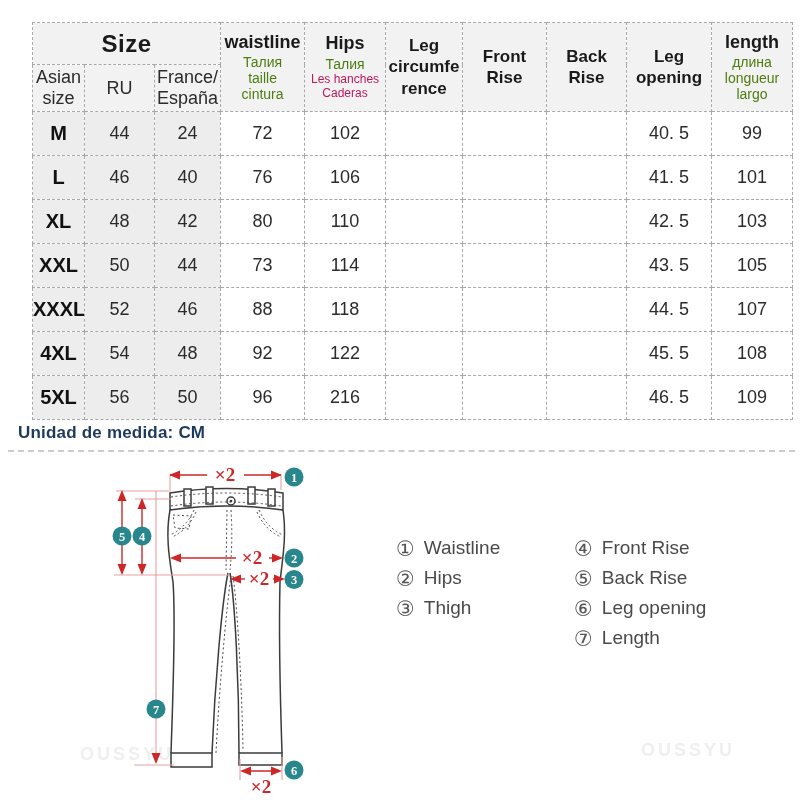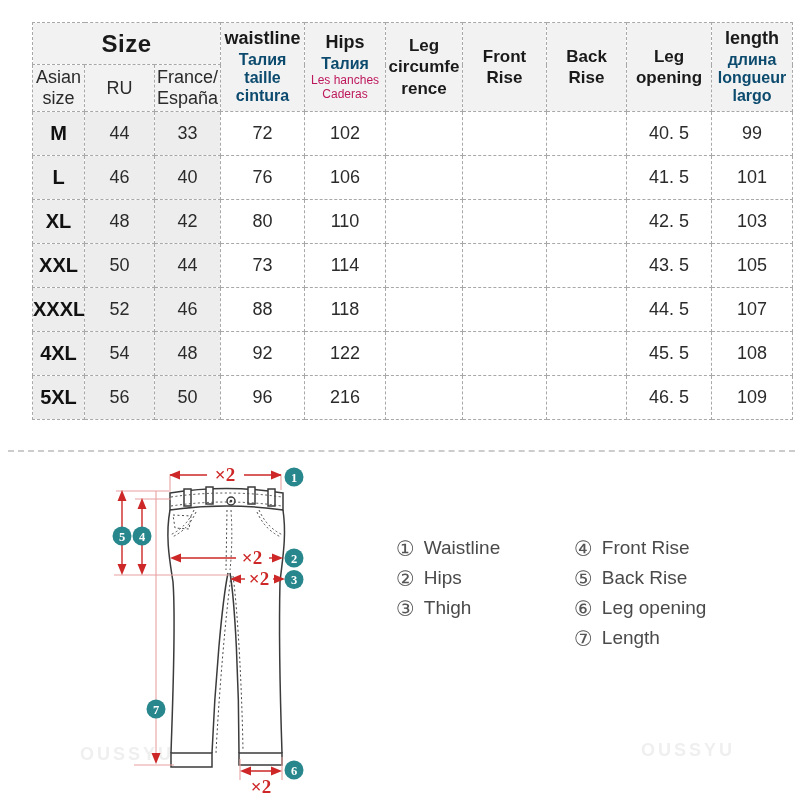--- a/index.html
+++ b/index.html
@@ -19,21 +19,21 @@
     border:1px dashed #a8a8a8;text-align:center;vertical-align:middle;
     padding:0;overflow:hidden;
   }
   .size-table thead th{background:#f2f2f2;color:#1a1a1a;font-weight:700;}
   .size-table .size-group{font-size:24px;height:41px;letter-spacing:0.5px;}
   .size-table tr.h2 th{height:46px;}
   .sub-head{font-weight:400 !important;font-size:18px;color:#2b2b2b !important;line-height:1.15;}
   .pre{white-space:pre-line;}
   .hdr-bold{font-size:17px;line-height:1.25;}
   .hdr-main{font-size:18px;font-weight:700;line-height:1.2;}
-  .hdr-sub{font-size:16px;font-weight:700;color:#0c4a6e;line-height:1.15;margin-top:1px;}
+  .hdr-sub{font-size:14px;font-weight:400;color:#4d7c0f;line-height:1.15;margin-top:1px;}
   .hdr-sub2{font-size:12px;font-weight:400;color:#be185d;line-height:1.2;}
   .size-table tbody td{height:43px;font-size:18px;color:#2b2b2b;background:#ffffff;}
   .size-table tbody td.size-col{background:#ededed;}
   .size-table tbody td.size-label{font-weight:700;font-size:20px;color:#111;}
 
   
   .unit-note{
     position:absolute;left:18px;top:423px;
     font-size:17px;font-weight:700;color:#1d3a5e;letter-spacing:0.2px;
   }
@@ -125,21 +125,21 @@
 size</th>
         <th class="sub-head">RU</th>
         <th class="sub-head pre">France/
 España</th>
       </tr>
     </thead>
     <tbody>
         <tr>
           <td class="size-col size-label">M</td>
           <td class="size-col">44</td>
-          <td class="size-col">33</td>
+          <td class="size-col">24</td>
           <td>72</td>
           <td>102</td>
           <td></td>
           <td></td>
           <td></td>
           <td>40. 5</td>
           <td>99</td>
         </tr>
         <tr>
           <td class="size-col size-label">L</td>
@@ -209,20 +209,21 @@
           <td>216</td>
           <td></td>
           <td></td>
           <td></td>
           <td>46. 5</td>
           <td>109</td>
         </tr>
       </tbody>
   </table>
 
+  <div class="unit-note">Unidad de medida: CM</div>
   <div class="separator"></div>
 
   <svg class="jeans" viewBox="0 0 800 348">
 
     <g stroke="#3b3b3b" fill="none" stroke-width="1.5">
       <path d="M170,41 Q226,32 283,41 L283,58 Q226,50 170,58 Z"></path>
       <rect x="184" y="37" width="7" height="17" fill="#fff"></rect>
       <rect x="206" y="35" width="7" height="17" fill="#fff"></rect>
       <rect x="248" y="35" width="7" height="17" fill="#fff"></rect>
       <rect x="268" y="37" width="7" height="17" fill="#fff"></rect>

